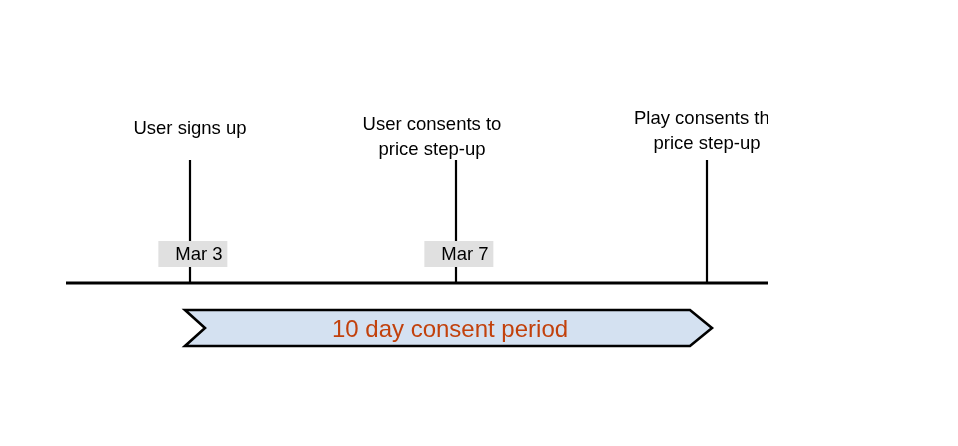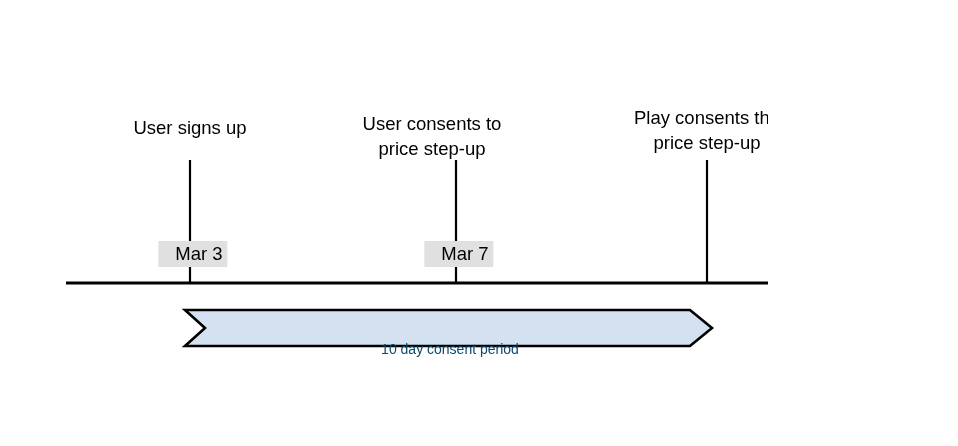--- a/index.html
+++ b/index.html
@@ -54,26 +54,25 @@
     font-size: 18.5px;
     line-height: 23px;
     background: #e0e0e0;
     color: #000000;
     padding: 1px 5px 2px 17px;
     transform: translateX(-50%);
     white-space: nowrap;
   }
   .banner-label {
     position: absolute;
-    font-size: 14px;
+    font-size: 24px;
     line-height: 22px;
-    color: #0c4a6e;
+    color: #c2410c;
     transform: translate(-50%, -50%);
     white-space: nowrap;
-    margin-top: 20px;
   }
 </style>
 </head>
 <body>
 
 <div id="diagram">
 
   <svg class="layer" viewBox="0 0 958 446">
     <line id="axis" class="axis-line" x1="66" y1="283" x2="876" y2="283"></line>
 

